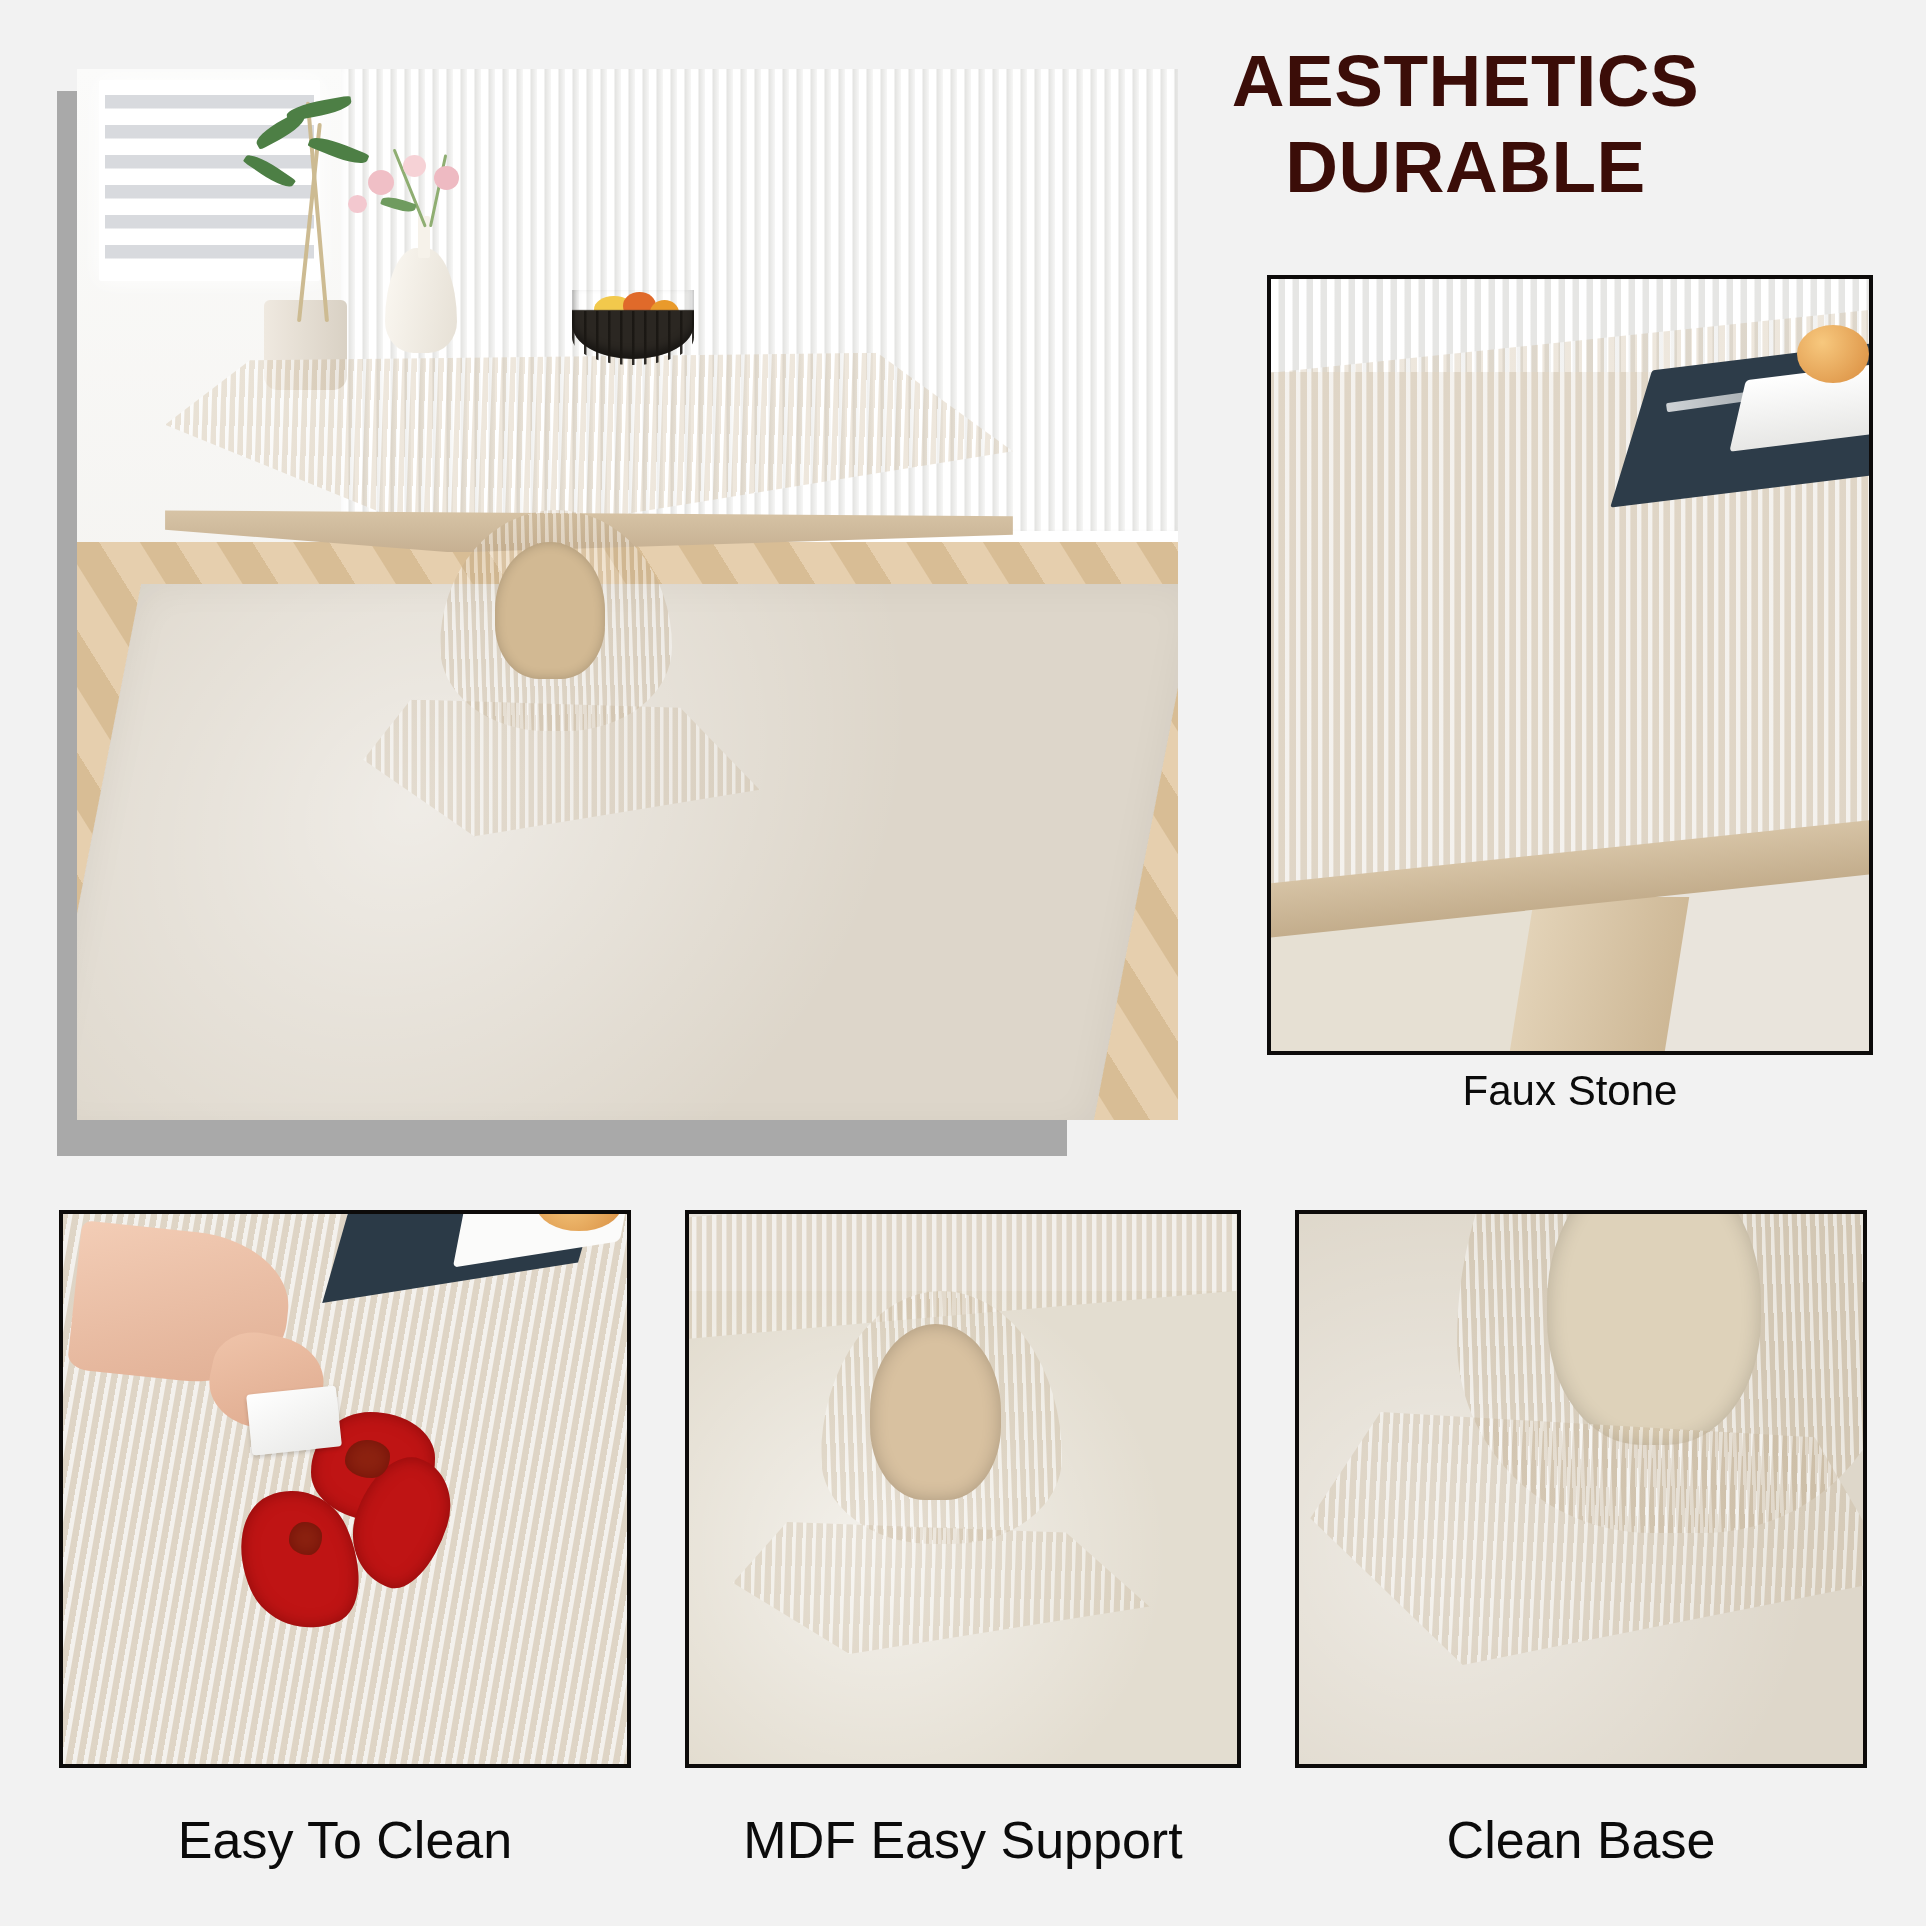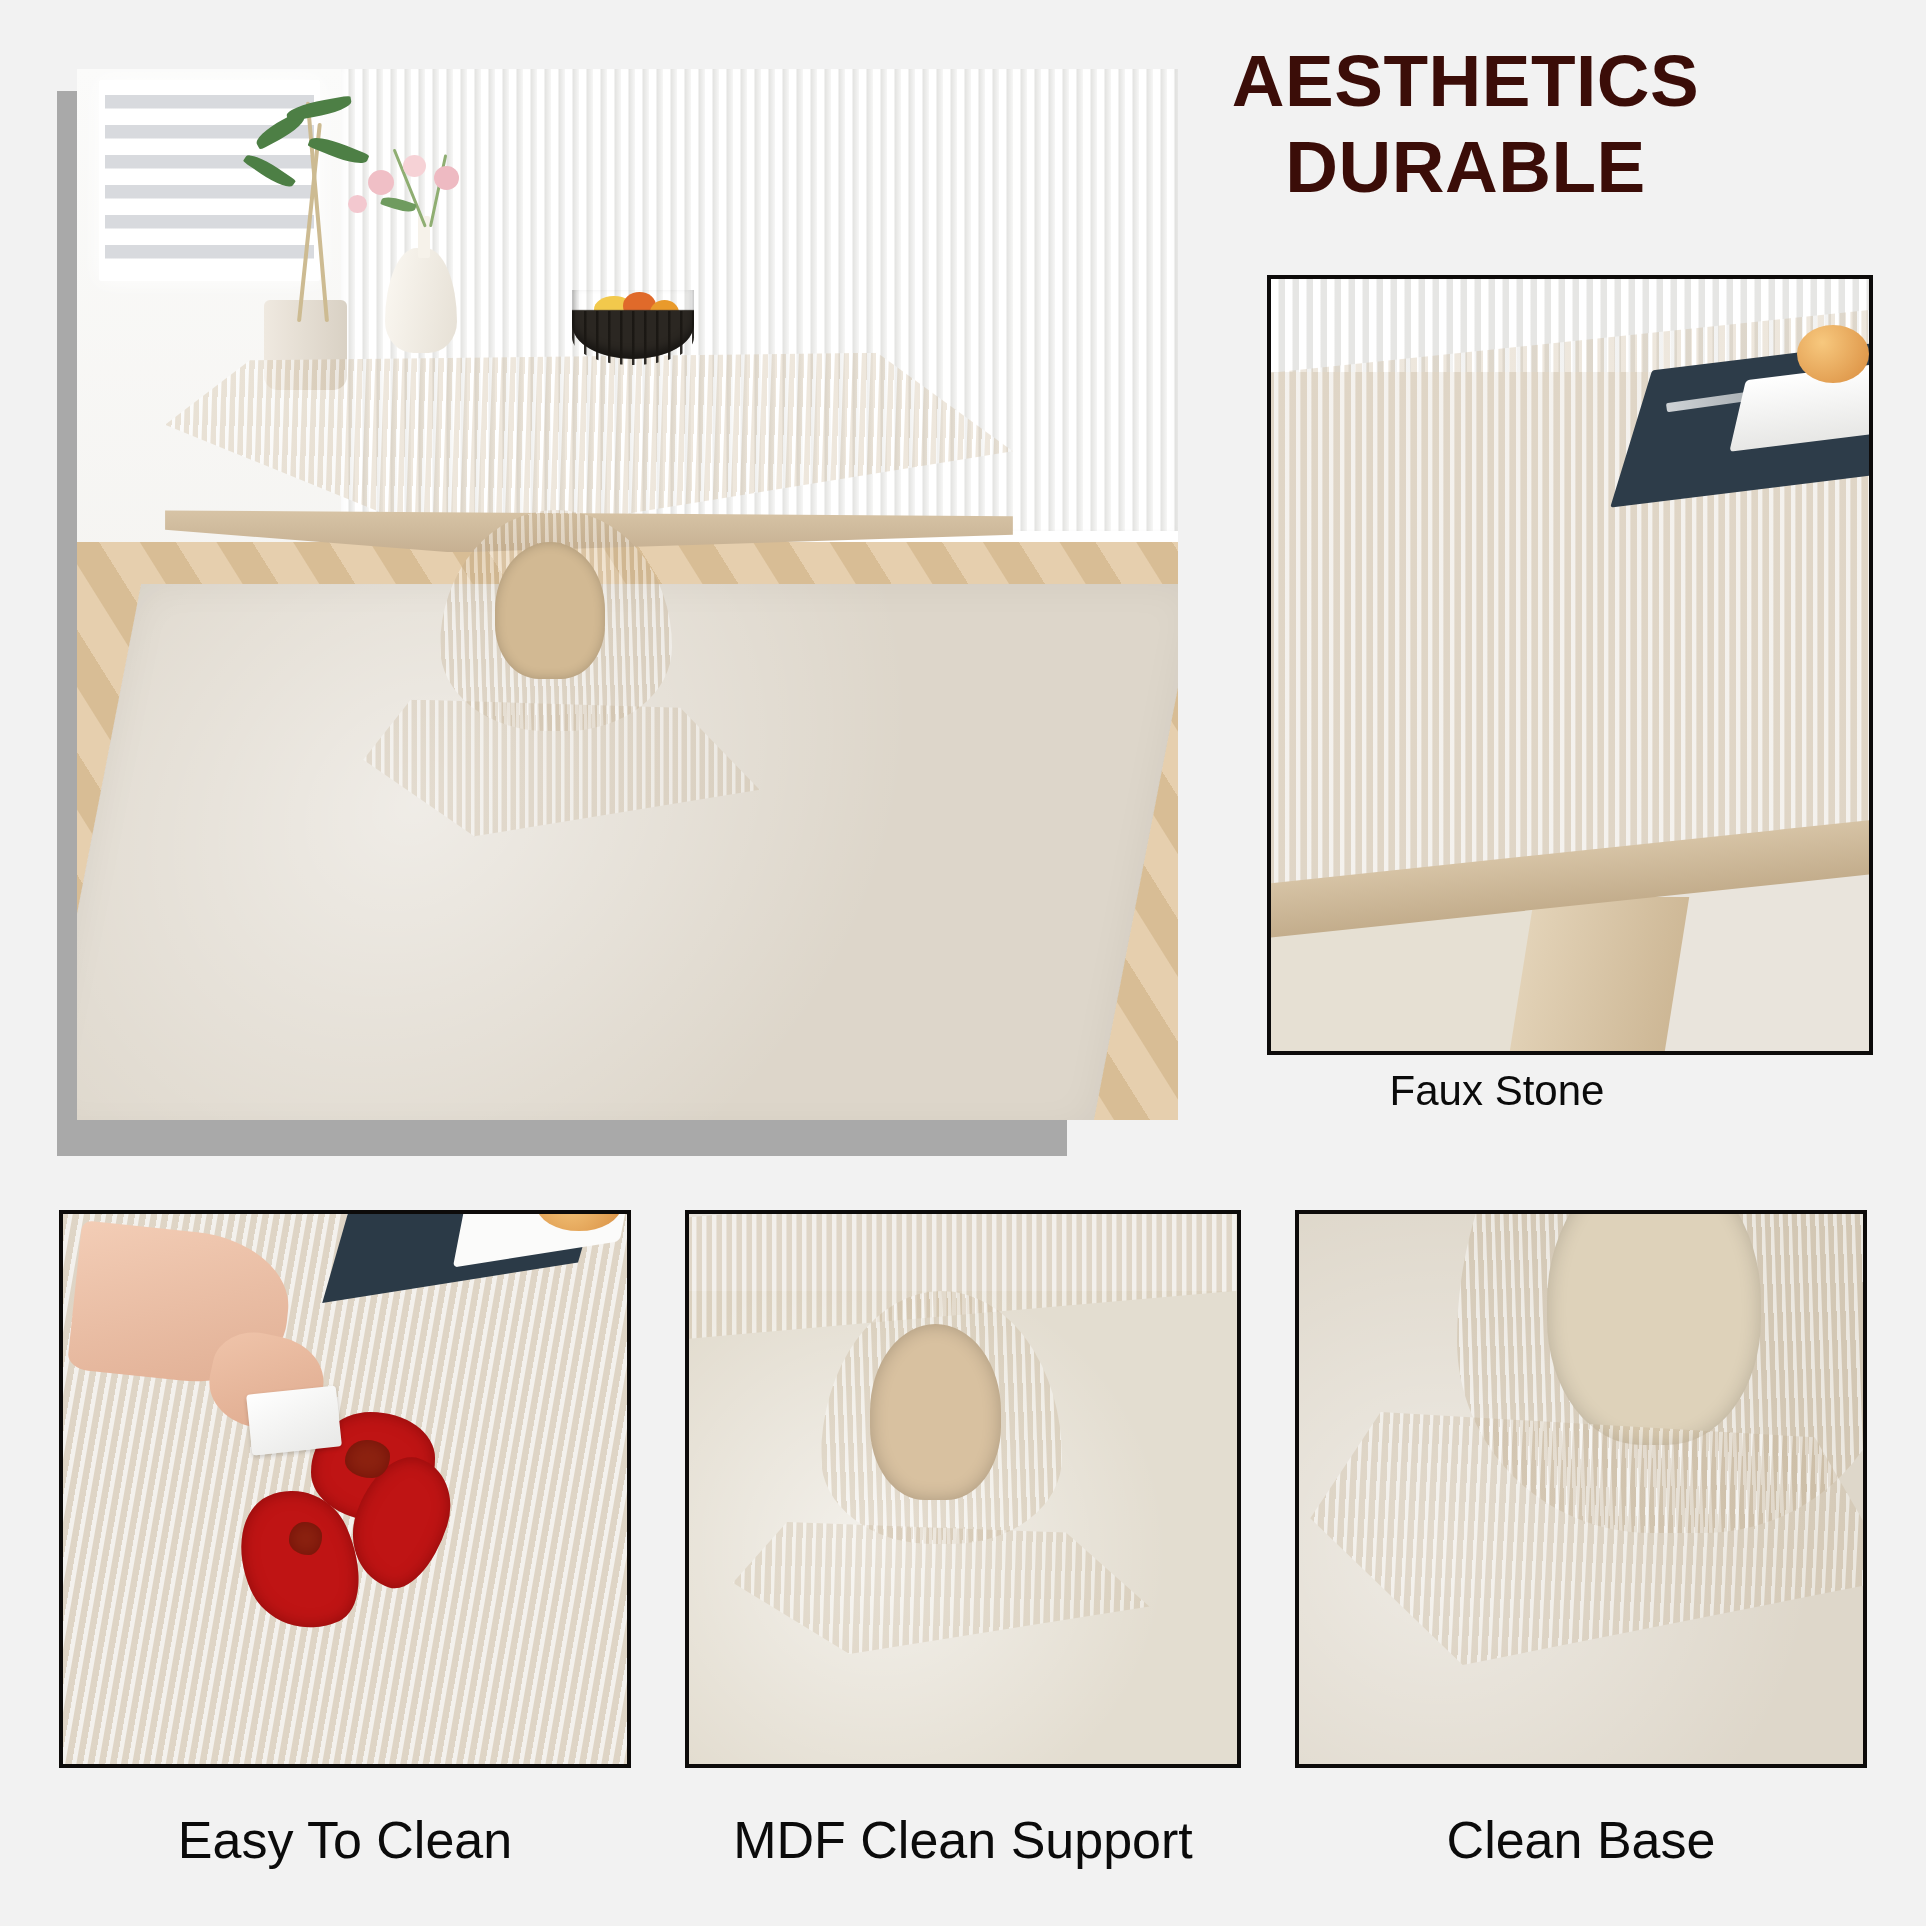--- a/index.html
+++ b/index.html
@@ -27,21 +27,21 @@
     position:absolute;left:57px;top:91px;width:1010px;height:1065px;
     background:#a9a9a9;
   }
 
   
   #hero{left:77px;top:69px;width:1101px;height:1051px;}
 
   
   #panel-faux{left:1267px;top:275px;width:606px;height:780px;}
   #cap-faux{
-    position:absolute;left:1194px;top:1067px;width:606px;
+    position:absolute;left:1267px;top:1067px;width:606px;
     text-align:center;font-size:42px;color:#0b0b0b;
   }
 
   
   #panel-clean{left:59px;top:1210px;width:572px;height:558px;}
   #panel-mdf  {left:685px;top:1210px;width:556px;height:558px;}
   #panel-base {left:1295px;top:1210px;width:572px;height:558px;}
 
   .cap{
     position:absolute;top:1810px;text-align:center;
@@ -339,21 +339,21 @@
 </div>
 <div id="cap-clean" class="cap">Easy To Clean</div>
 
 <div id="panel-mdf" class="photo framed">
   <div class="abs md-rug"></div>
   <div class="abs md-topslab"></div>
   <div class="abs md-ped"></div>
   <div class="abs md-pedhole"></div>
   <div class="abs md-base"></div>
 </div>
-<div id="cap-mdf" class="cap">MDF Clean Support</div>
+<div id="cap-mdf" class="cap">MDF Easy Support</div>
 
 <div id="panel-base" class="photo framed">
   <div class="abs lb-rug"></div>
   <div class="abs lb-arc"></div>
   <div class="abs lb-arc-inner"></div>
   <div class="abs lb-slab"></div>
 </div>
 <div id="cap-base" class="cap">Clean Base</div>
 
 

